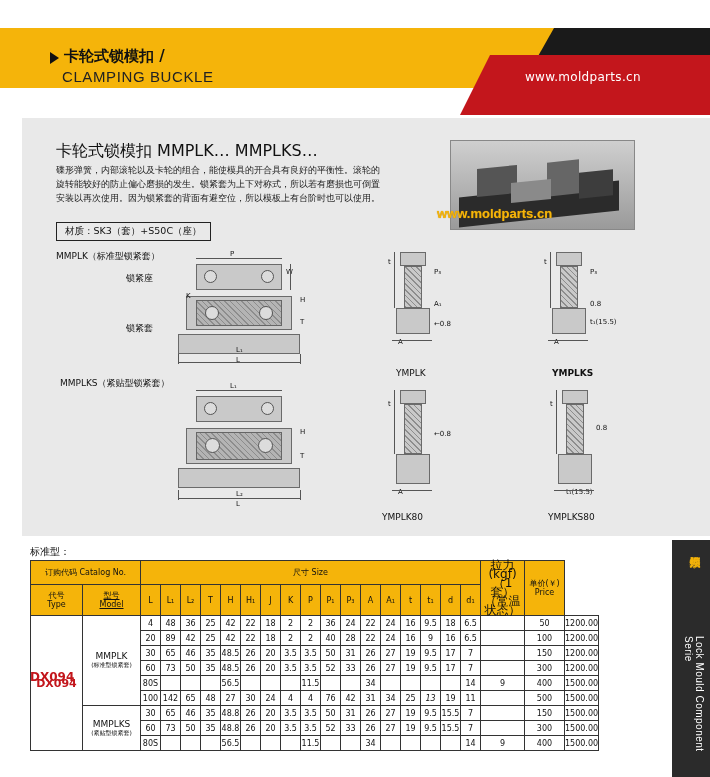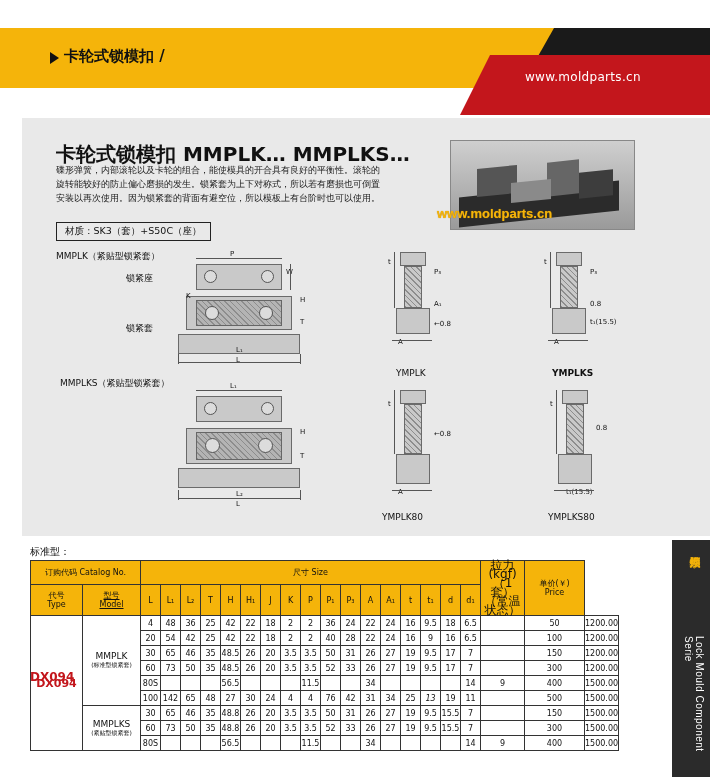--- a/index.html
+++ b/index.html
@@ -61,21 +61,21 @@
   }
   
   .panel {
     position:absolute; left:22px; top:118px; width:840px; height:418px;
     background:#e9e9e9;
     width:845px;
   }
   .panel { width:845px; }
   .h-cn {
     position:absolute; left:56px; top:141px;
-    font-size:20px; font-weight:bold; color:#111;
+    font-size:16px; font-weight:normal; color:#111;
   }
   .desc {
     position:absolute; left:56px; top:163px; width:330px;
     font-size:9px; line-height:14px; color:#222;
   }
   .mat-box {
     position:absolute; left:56px; top:222px;
     border:1px solid #222; padding:2px 8px;
     font-size:9.5px; color:#111; background:#e9e9e9;
   }
@@ -153,38 +153,39 @@
 </head>
 <body>
 
 <div class="banner">
   <div class="banner-black"></div>
   <div class="banner-yellow"></div>
   <div class="banner-red"></div>
   <div class="banner-url">www.moldparts.cn</div>
   <div class="title-arrow"></div>
   <div class="title-cn">卡轮式锁模扣 /</div>
+  <div class="title-en">CLAMPING BUCKLE</div>
 </div>
 
 <div class="panel"></div>
 
 <div class="h-cn">卡轮式锁模扣  MMPLK…   MMPLKS…</div>
 <div class="desc">碟形弹簧，内部滚轮以及卡轮的组合，能使模具的开合具有良好的平衡性。滚轮的旋转能较好的防止偏心磨损的发生。锁紧套为上下对称式，所以若有磨损也可倒置安装以再次使用。因为锁紧套的背面有避空位，所以模板上有台阶时也可以使用。</div>
 <div class="mat-box">材质：SK3（套）+S50C（座）</div>
 
 <div class="photo">
   <div class="blk b1"></div>
     <div class="blk b2"></div>
     <div class="blk b3"></div>
   <div class="blk b4"></div>
     <div class="blk b5"></div>
 </div>
 <div class="wm">www.moldparts.cn</div>
 
-<div class="lbl" style="left:56px; top:250px;">MMPLK（紧贴型锁紧套）</div>
+<div class="lbl" style="left:56px; top:250px;">MMPLK（标准型锁紧套）</div>
 <div class="lbl" style="left:126px; top:272px;">锁紧座</div>
 <div class="lbl" style="left:126px; top:322px;">锁紧套</div>
 
 <div class="dwg">
   <div class="part" style="left:196px; top:264px; width:86px; height:26px;"></div>
   <div class="circ" style="left:204px; top:270px; width:13px; height:13px;"></div>
   <div class="circ" style="left:261px; top:270px; width:13px; height:13px;"></div>
   <div class="hline" style="left:196px; top:258px; width:86px;"></div>
   <div class="dim" style="left:230px; top:250px;">P</div>
   <div class="dim" style="left:286px; top:268px;">W</div>
@@ -283,21 +284,21 @@
 <div class="std-label">标准型：</div>
 <div id="spec-table-host">
     <table class="spec">
       <tbody>
         <tr>
           <th colspan="2" class="hdr-yellow">订购代码 Catalog No.</th>
           <th colspan="17" class="hdr-yellow">尺寸 Size</th>
           <th rowspan="2" class="hdr-yellow" style="width: 44px;">
             <div style="font-size:12px;line-height:9px;">拉力<br>(kgf)<br>（1套）（常温状态）</div>
           </th>
-          <th rowspan="2" class="hdr-yellow" style="width: 60px;">
+          <th rowspan="2" class="hdr-yellow" style="width: 40px;">
             <div style="font-size:8px;line-height:9px;">单价(￥)<br>Price</div>
           </th>
         </tr>
         <tr>
           <th class="hdr-yellow" style="width: 52px;">
             <div style="font-size:8px;line-height:9px;">代号<br>Type</div>
           </th>
           <th class="hdr-yellow" style="width: 58px; text-decoration: underline;">
             <div style="font-size:8px;line-height:9px;">型号<br>Model</div>
           </th>
@@ -341,21 +342,21 @@
           <td style="width: 20px;">16</td>
           <td style="width: 20px;">9.5</td>
           <td style="width: 20px;">18</td>
           <td style="width: 20px;">6.5</td>
           <td style="width: 20px;"></td>
           <td>50</td>
           <td>1200.00</td>
         </tr>
         <tr>
           <td style="width: 20px;">20</td>
-          <td style="width: 20px;">54</td>
+          <td style="width: 20px;">89</td>
           <td style="width: 20px;">42</td>
           <td style="width: 20px;">25</td>
           <td style="width: 20px;">42</td>
           <td style="width: 20px;">22</td>
           <td style="width: 20px;">18</td>
           <td style="width: 20px;">2</td>
           <td style="width: 20px;">2</td>
           <td style="width: 20px;">40</td>
           <td style="width: 20px;">28</td>
           <td style="width: 20px;">22</td>

